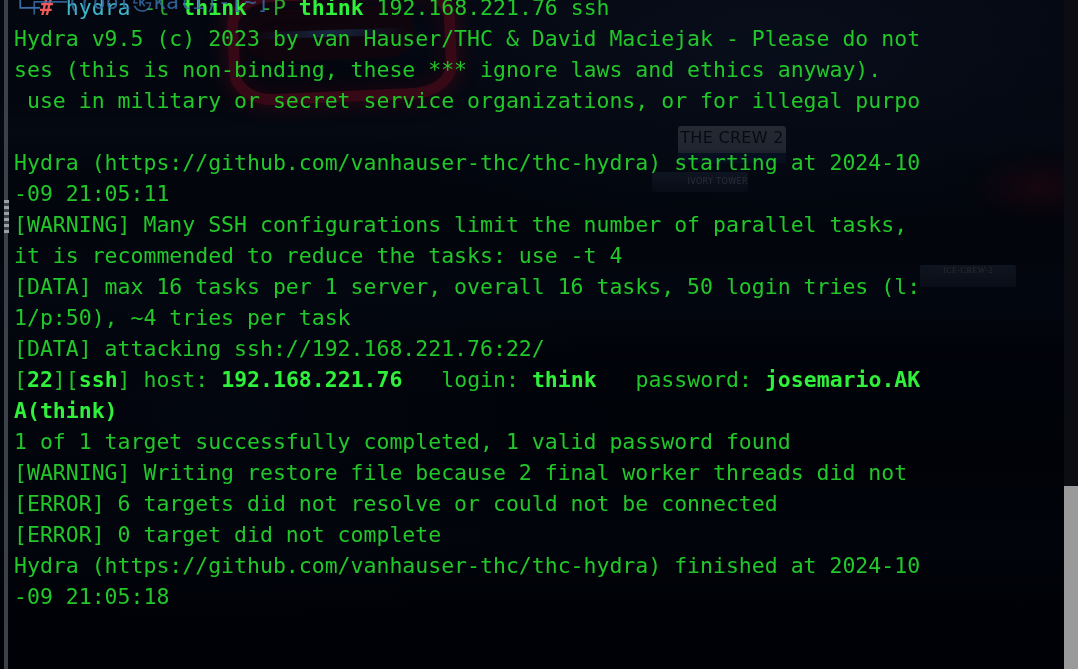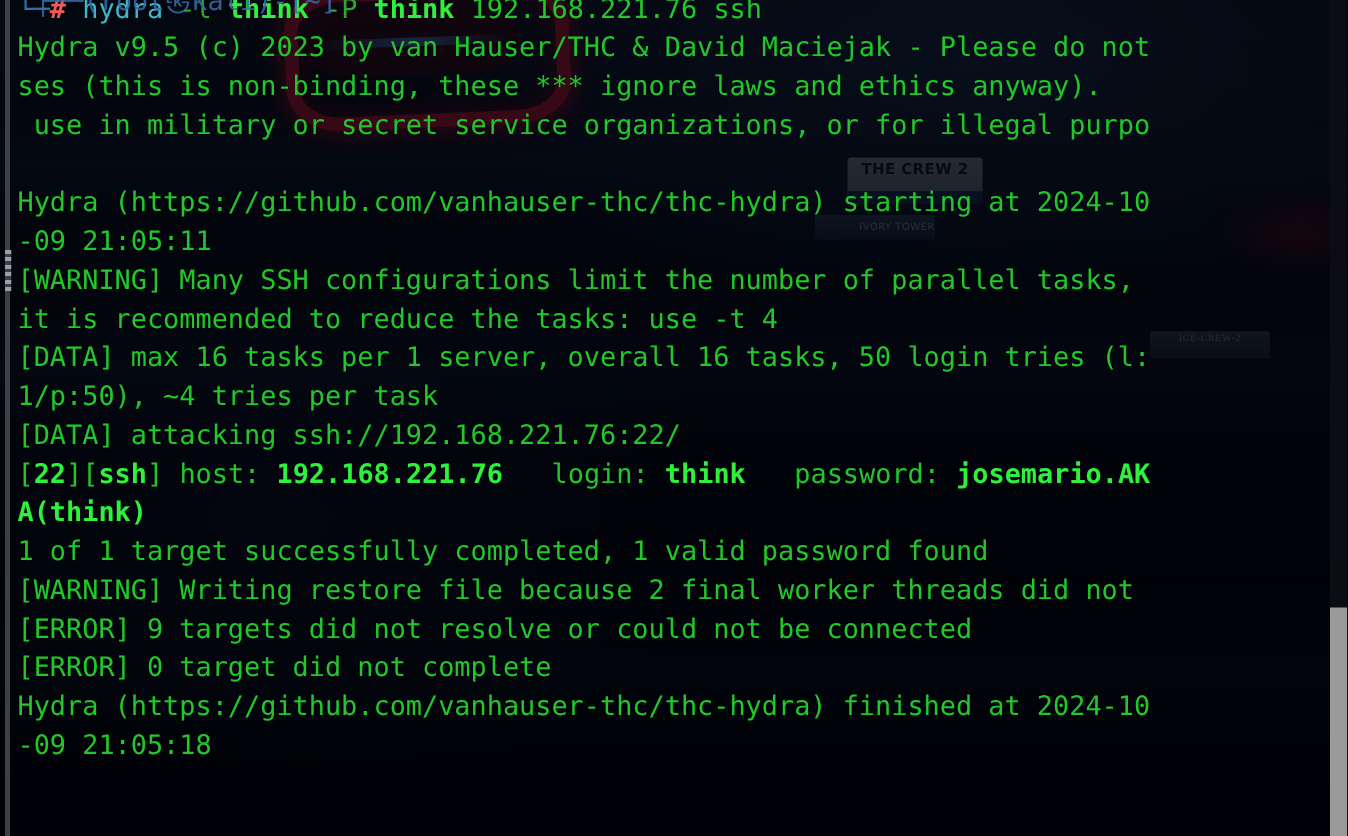--- a/index.html
+++ b/index.html
@@ -94,22 +94,22 @@
     background: linear-gradient(180deg, #c8d4e0 0%, #aab8c8 62%, #5f7088 100%);
     border-radius: 3px;
     opacity: .42;
     overflow: hidden;
     display: flex;
     align-items: flex-start;
     justify-content: center;
   }
   .wp-plate-text {
     font-family: "DejaVu Sans", "Liberation Sans", sans-serif;
-    font-size: 12px;
-    font-weight: bold;
+    font-size: 16px;
+    font-weight: normal;
     color: #101822;
     letter-spacing: .3px;
     margin-top: 2px;
     white-space: nowrap;
   }
   .wp-plate-strip {
     position: absolute;
     left: 0; right: 0; bottom: 0;
     height: 10px;
     background: #1b3f73;
@@ -296,19 +296,19 @@
     <div class="line"><span class="g">[DATA] max 16 tasks per 1 server, overall 16 tasks, 50 login tries (l:</span></div>
     <div class="line"><span class="g">1/p:50), ~4 tries per task</span></div>
     <div class="line"><span class="g">[DATA] attacking ssh://192.168.221.76:22/</span></div>
 
     <div class="line"><span class="g">[</span><span class="gb">22</span><span class="g">]</span><span class="g">[</span><span class="gb">ssh</span><span class="g">]</span><span class="g"> </span><span class="g">host:</span><span class="g"> </span><span class="gb">192.168.221.76</span><span class="g">   </span><span class="g">login:</span><span class="g"> </span><span class="gb">think</span><span class="g">   </span><span class="g">password:</span><span class="g"> </span><span class="gb">josemario.AK</span></div>
 
     <div class="line"><span class="gb">A(think)</span></div>
 
     <div class="line"><span class="g">1 of 1 target successfully completed, 1 valid password found</span></div>
     <div class="line"><span class="g">[WARNING] Writing restore file because 2 final worker threads did not</span></div>
-    <div class="line"><span class="g">[ERROR] 9 targets did not resolve or could not be connected</span></div>
+    <div class="line"><span class="g">[ERROR] 6 targets did not resolve or could not be connected</span></div>
     <div class="line"><span class="g">[ERROR] 0 target did not complete</span></div>
     <div class="line"><span class="g">Hydra (https://github.com/vanhauser-thc/thc-hydra) finished at 2024-10</span></div>
     <div class="line"><span class="g">-09 21:05:18</span></div>
 
   </div>
 </div>
 
 </body></html>

